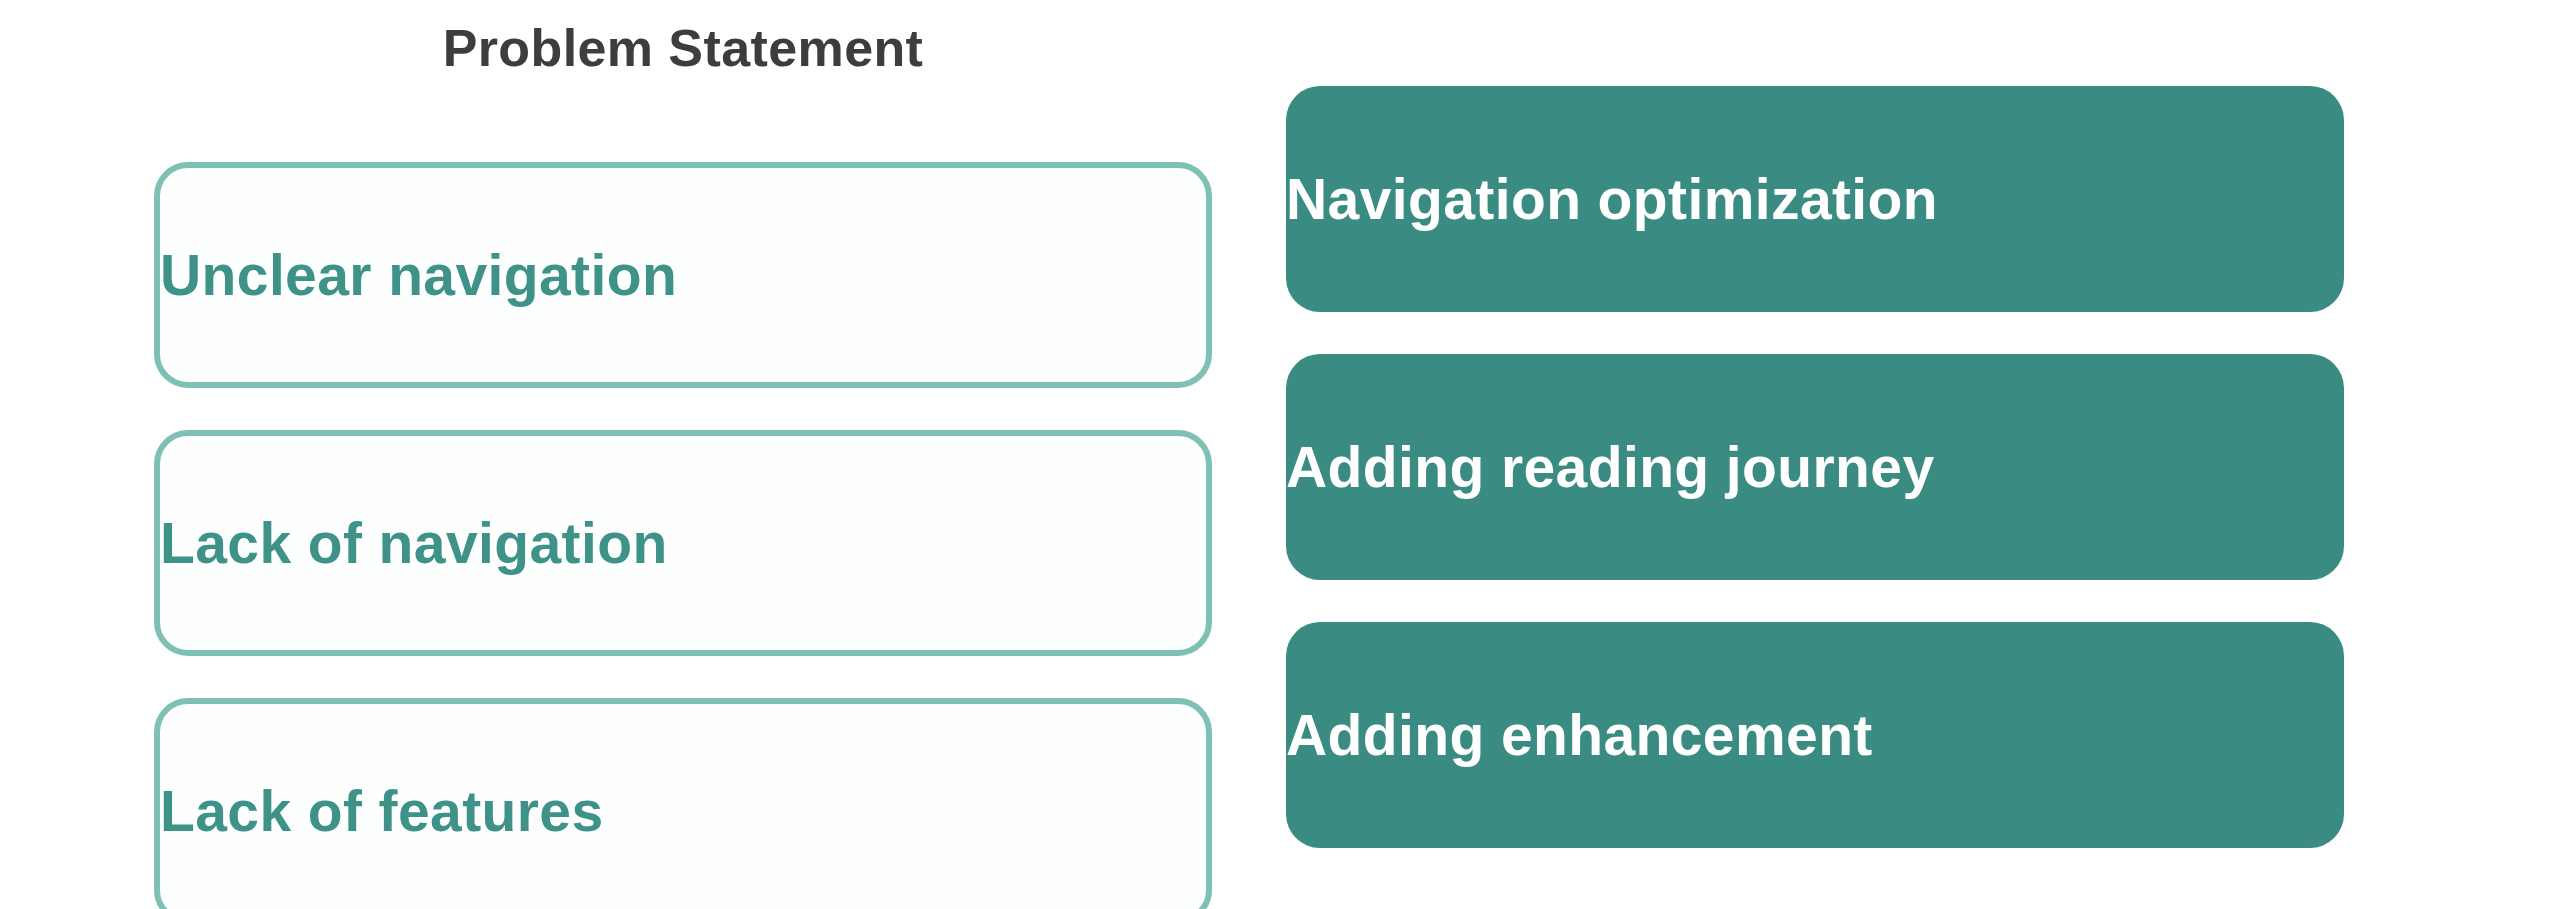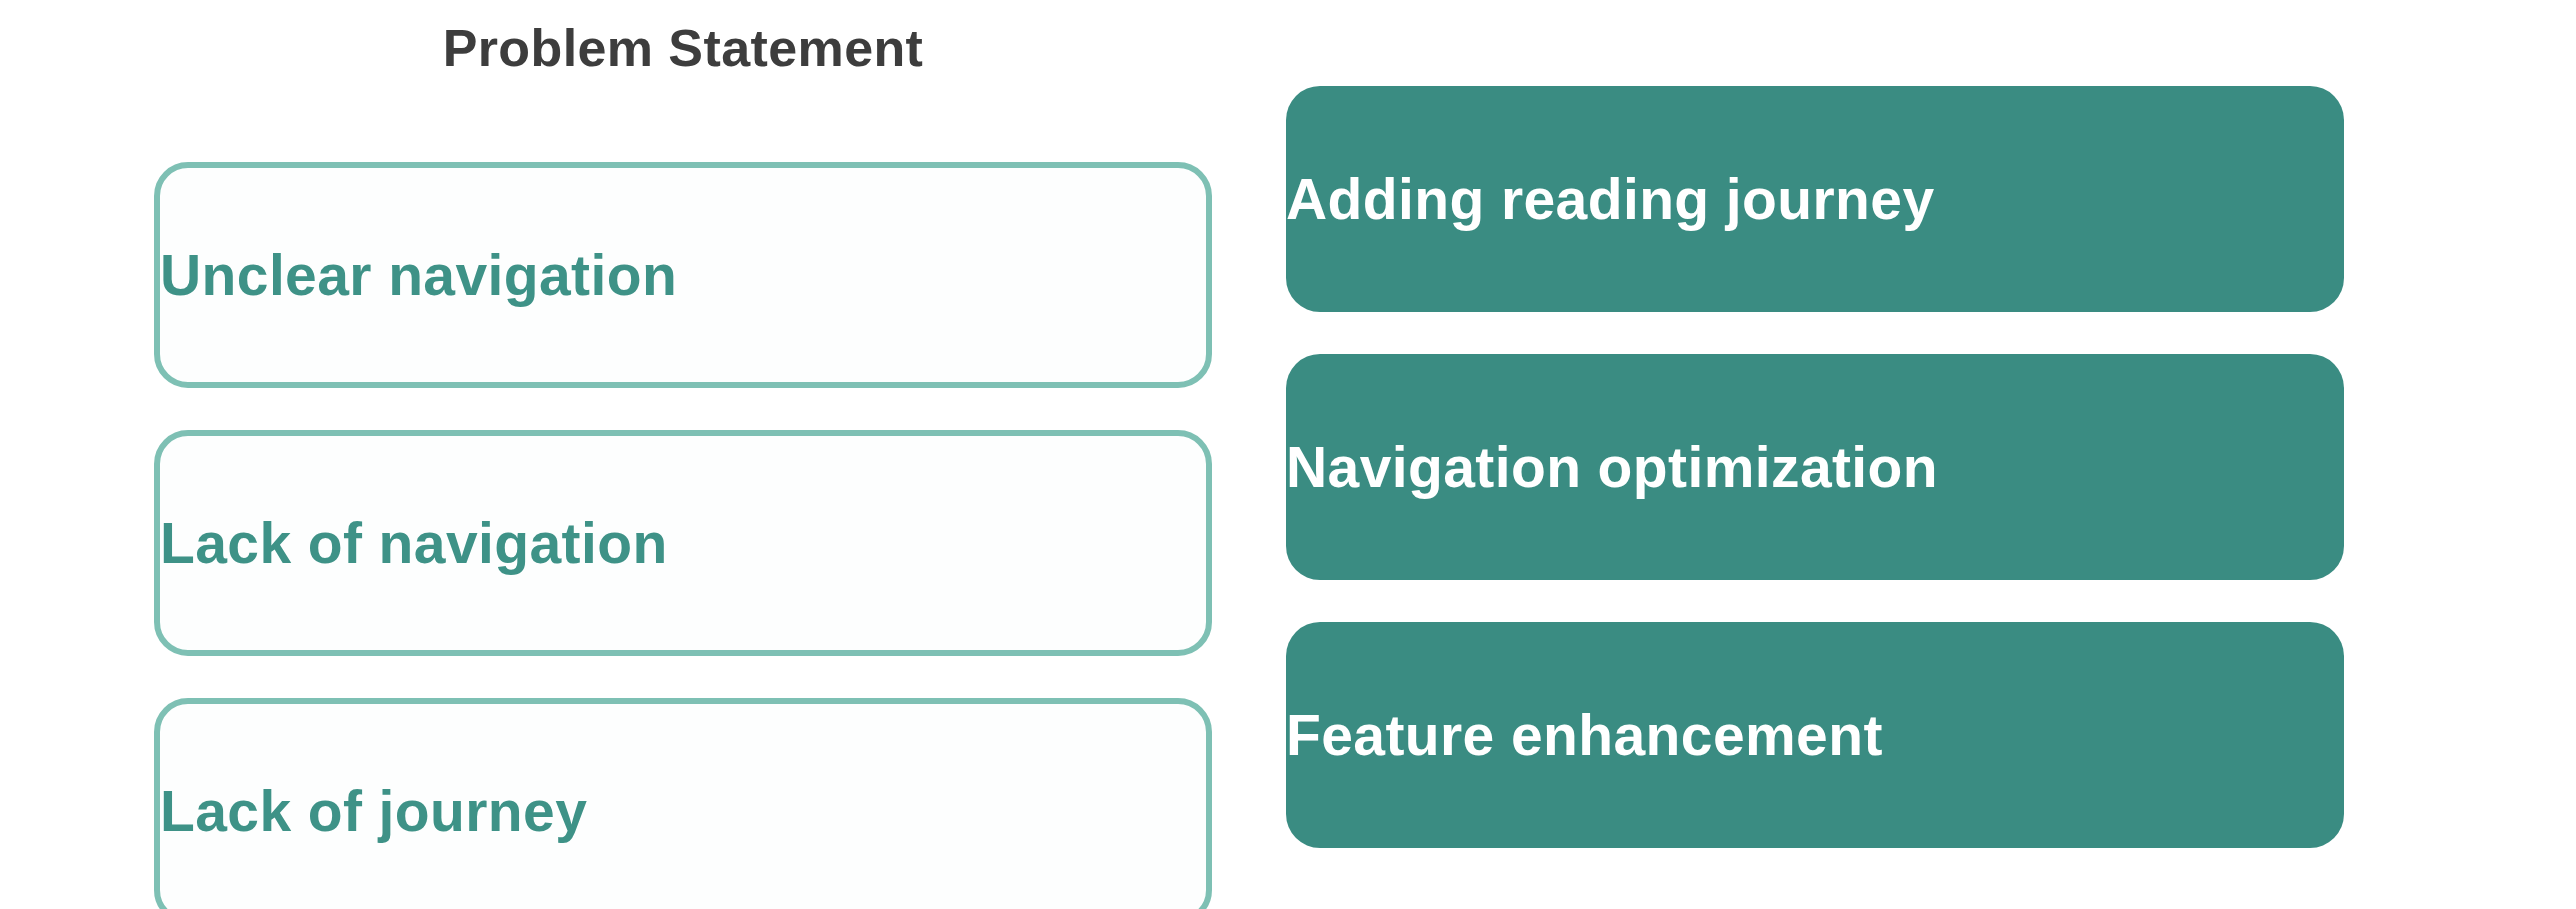--- a/index.html
+++ b/index.html
@@ -81,34 +81,34 @@
     <div class="column">
       <div class="col-title">Problem Statement</div>
       <div class="boxes">
         <div class="box outline">
           <span>Unclear navigation</span>
         </div>
         <div class="box outline">
           <span>Lack of navigation</span>
         </div>
         <div class="box outline">
-          <span>Lack of journey</span>
+          <span>Lack of features</span>
         </div>
       </div>
     </div>
 
     <div class="column">
       <div class="boxes">
         <div class="box filled">
+          <span>Navigation optimization</span>
+        </div>
+        <div class="box filled">
           <span>Adding reading journey</span>
         </div>
         <div class="box filled">
-          <span>Navigation optimization</span>
-        </div>
-        <div class="box filled">
-          <span>Feature enhancement</span>
+          <span>Adding enhancement</span>
         </div>
       </div>
     </div>
 
   </div>
 </div>
 
 
 </body></html>

